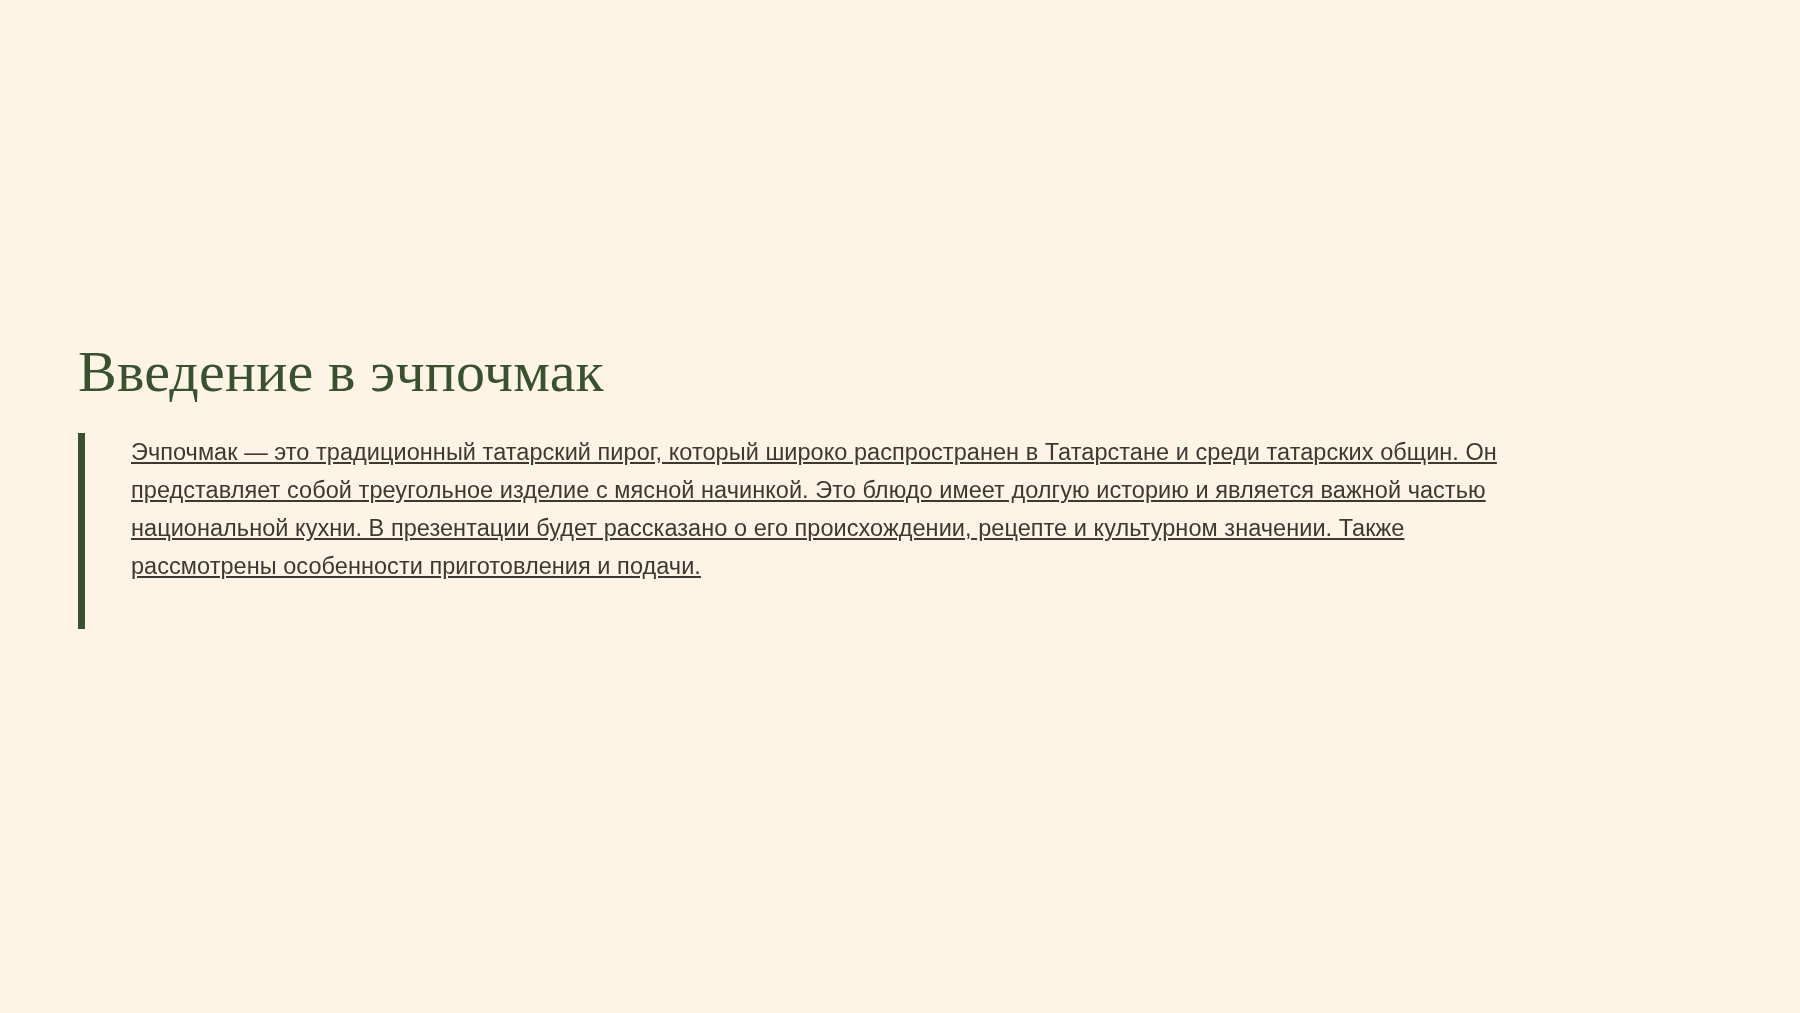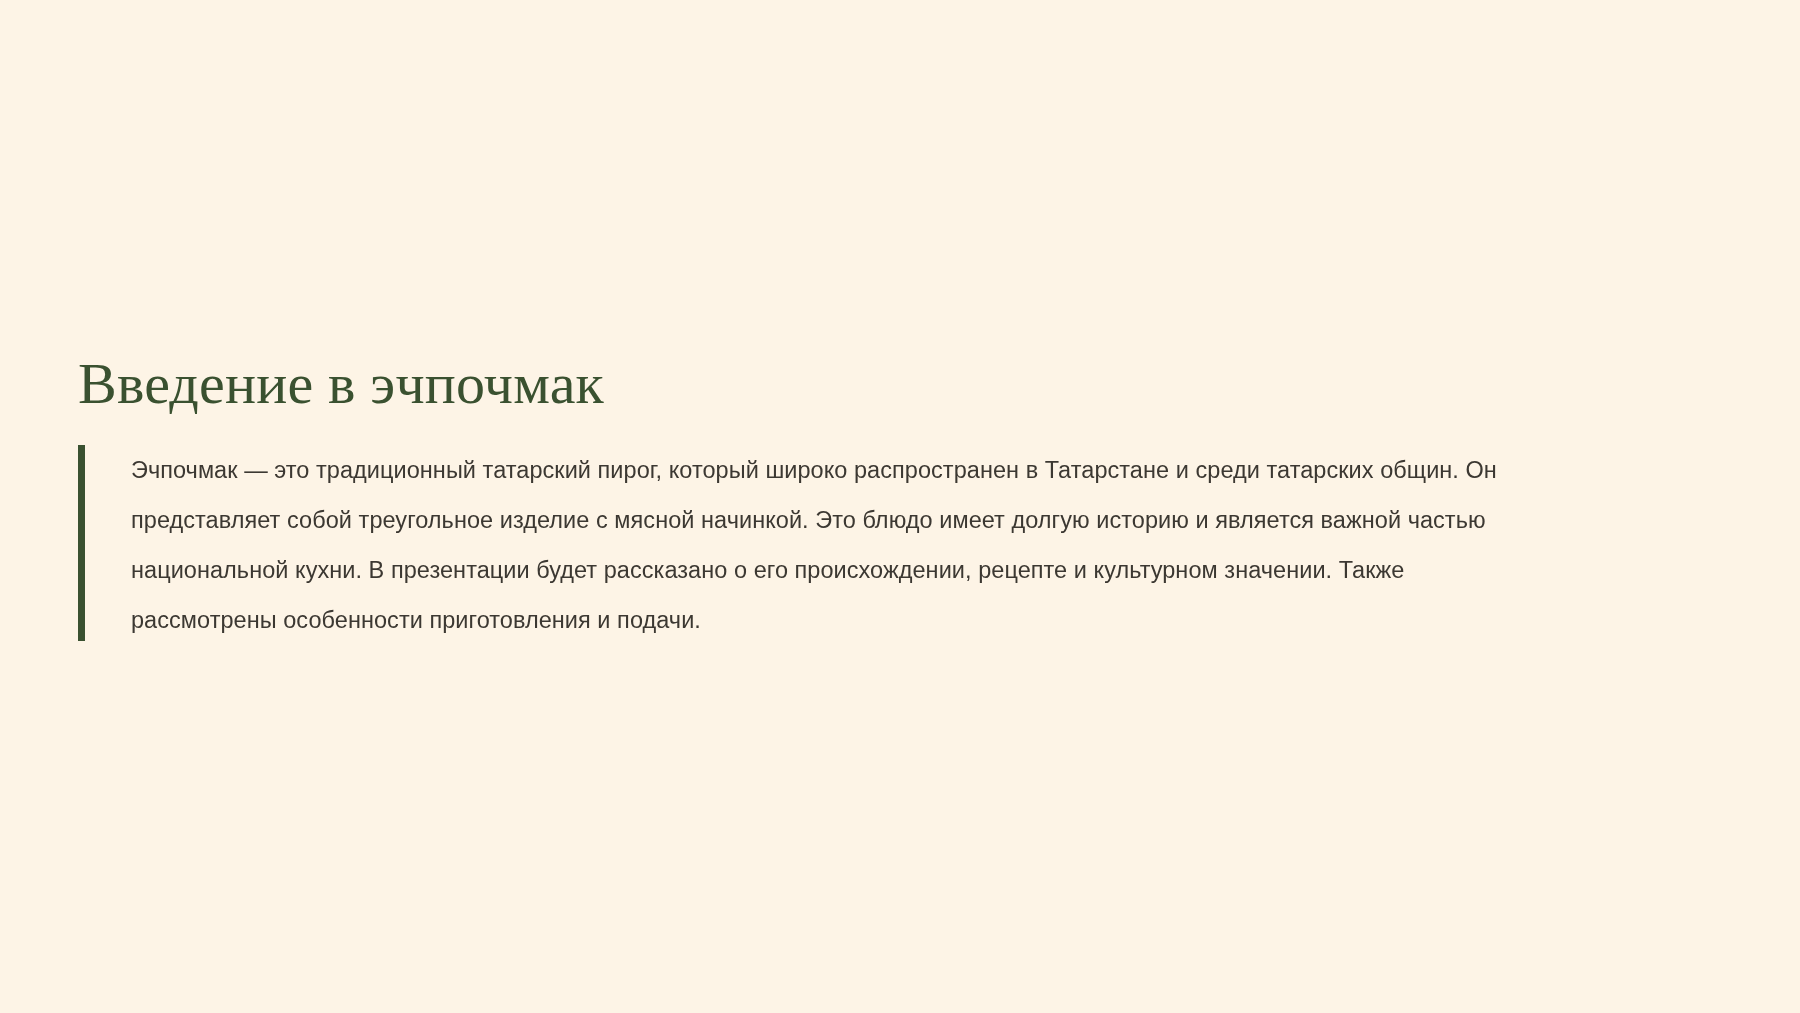--- a/index.html
+++ b/index.html
@@ -18,21 +18,21 @@
     position: relative;
     width: 1800px;
     height: 1013px;
     background: #fdf4e6;
     box-sizing: border-box;
   }
 
   #slide-content {
     position: absolute;
     left: 78px;
-    top: 352px;
+    top: 340px;
     width: 1640px;
   }
 
   #slide-title {
     font-family: "Liberation Serif", "DejaVu Serif", serif;
     font-size: 58px;
     line-height: 1.12;
     font-weight: 400;
     color: #3a5130;
     letter-spacing: 0.2px;
@@ -53,25 +53,26 @@
     top: 0;
     width: 7px;
     height: 196px;
     background: #3a5130;
   }
 
   #body-paragraph {
     margin: 0;
     font-family: "Liberation Sans", sans-serif;
     font-size: 23.5px;
-    line-height: 50px;
+    line-height: 38px;
     color: #3c3832;
     letter-spacing: 0.05px;
     max-width: 1390px;
     text-align: left;
+    text-decoration: underline;
   }
 </style>
 </head>
 <body>
 
 <div id="slide">
 
   <div id="slide-content">
 
     <h1 id="slide-title">Введение в эчпочмак</h1>

